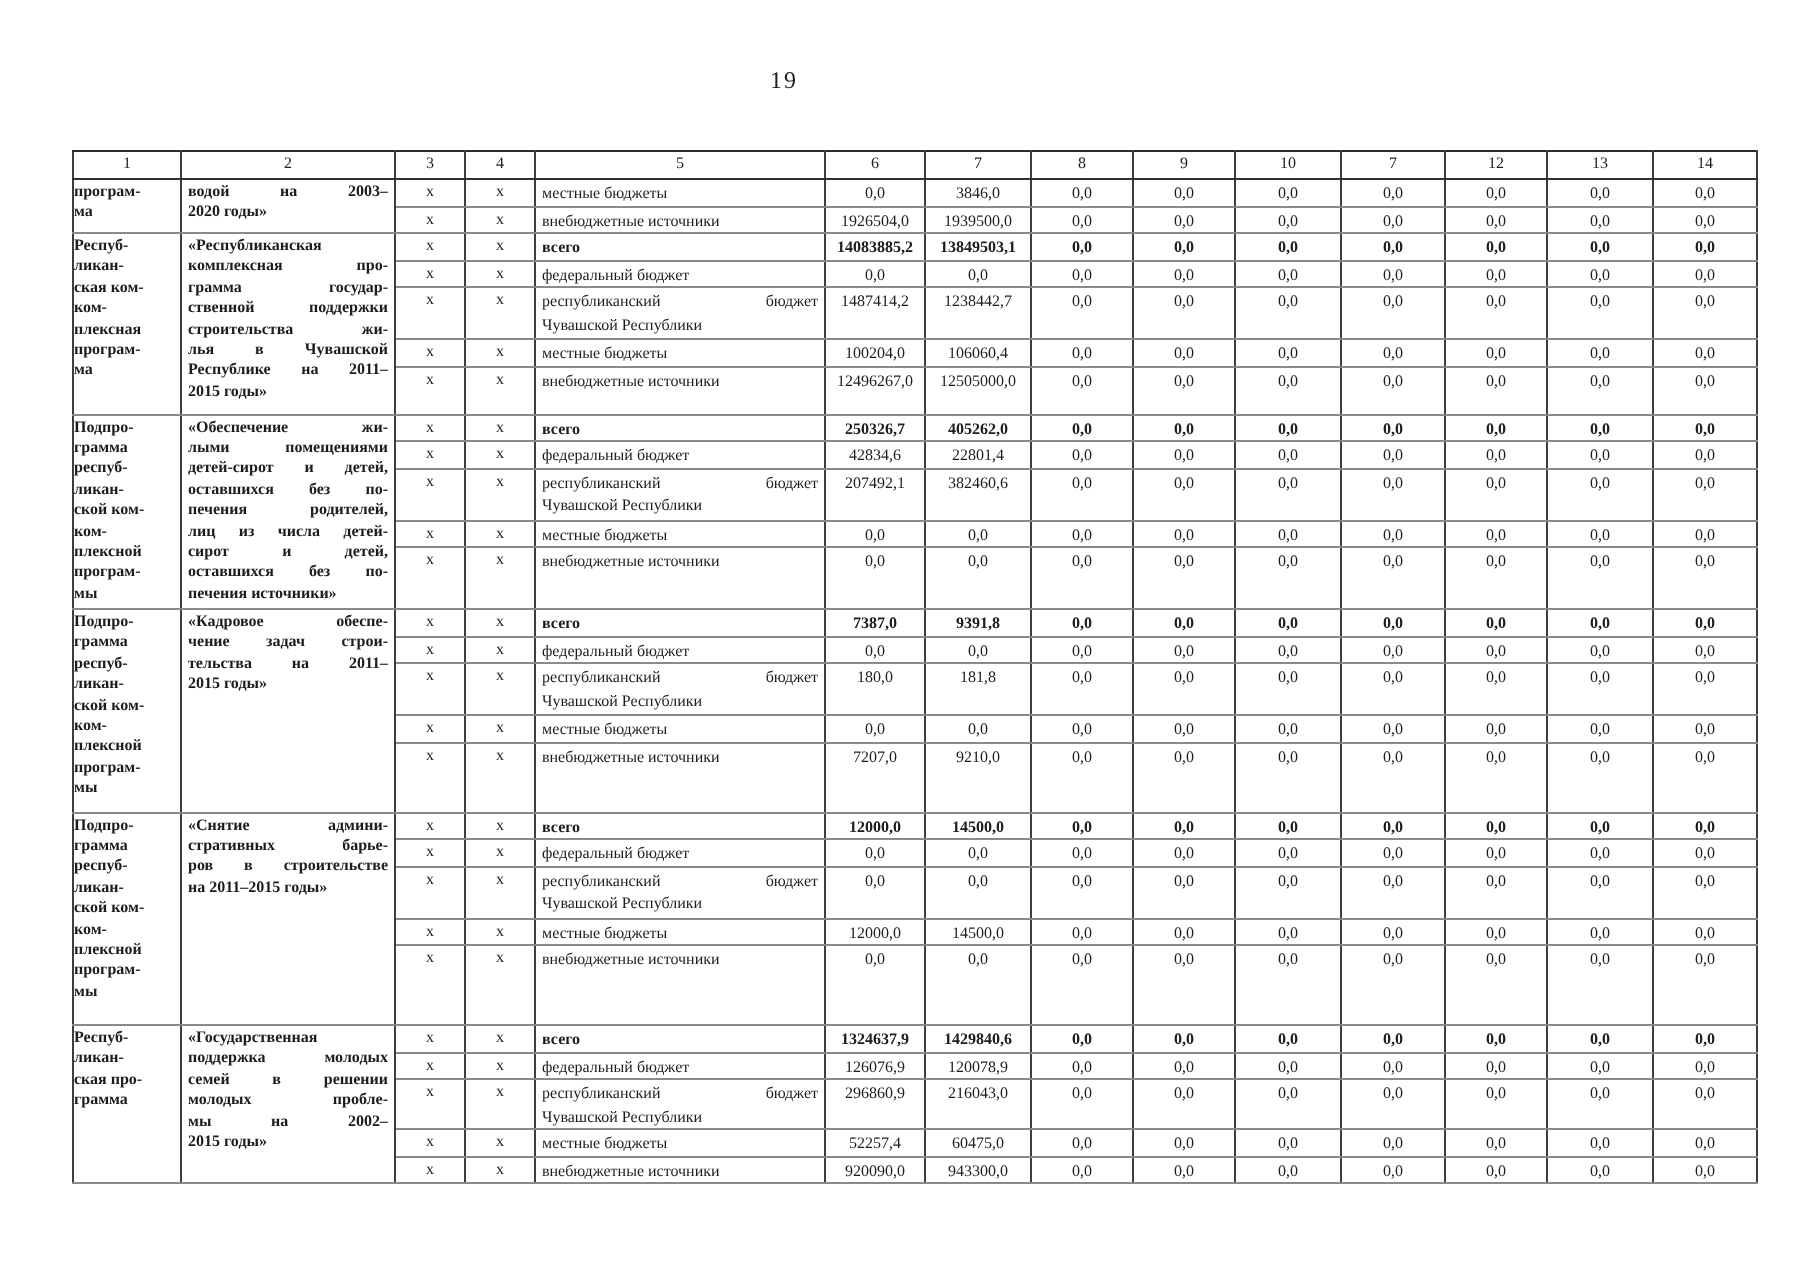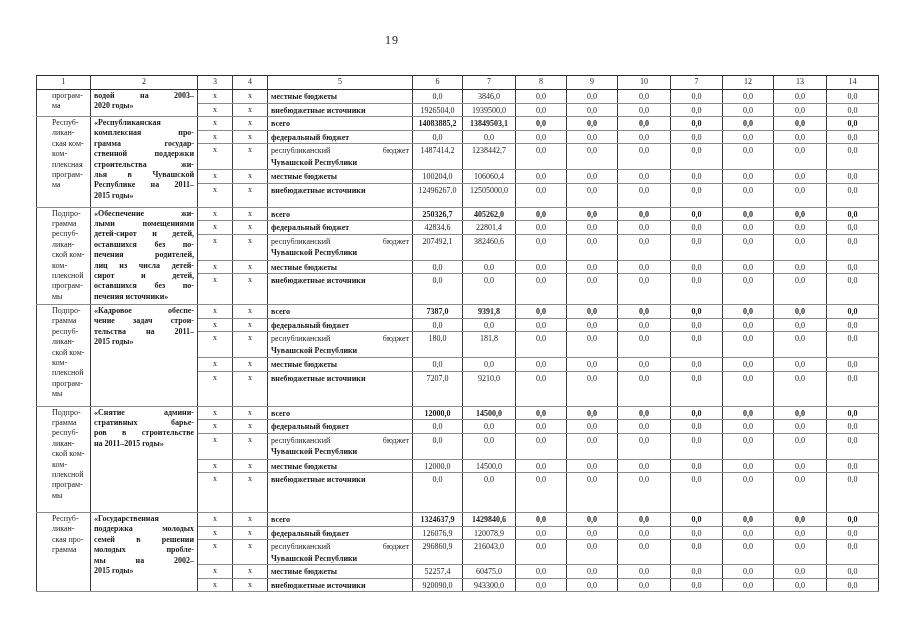--- a/index.html
+++ b/index.html
@@ -18,24 +18,24 @@
     border:1.2px solid #2b2b2b;
   }
   td{
     border-left:1px solid #3d3d3d;border-right:1px solid #3d3d3d;
     border-top:1px solid #8a8a8a;border-bottom:1px solid #8a8a8a;
     font-size:8px;vertical-align:top;overflow:hidden;
   }
   thead td{border-top:1px solid #2b2b2b;border-bottom:1px solid #2f2f2f;}
   tr.gs td{border-top:1px solid #2f2f2f;}
   .hn{text-align:center;height:13px;line-height:12px;padding:0;}
-  .c1{font-weight:400;white-space:pre-line;line-height:10.4px;padding:1px 3px 0 15px;}
+  .c1{font-weight:700;white-space:pre-line;line-height:10.4px;padding:1px 3px 0 0;}
   .c2{font-weight:700;line-height:10.4px;padding:1px 3px 0 3px;}
   .jl{text-align:justify;text-align-last:justify;}
-  .jl.last{text-align:right;text-align-last:left;font-weight:bold;}
+  .jl.last{text-align:right;text-align-last:left;}
   .cx{text-align:center;line-height:10px;padding:1px 0 0 0;}
   .c5{line-height:11.5px;padding:1px 3px 0 3px;}
   .cv{text-align:center;line-height:11px;padding:1px 1px 0 1px;}
   .b{font-weight:700;}
 </style>
 </head>
 <body>
 
 <div>
   <div class="page-number">19</div>

